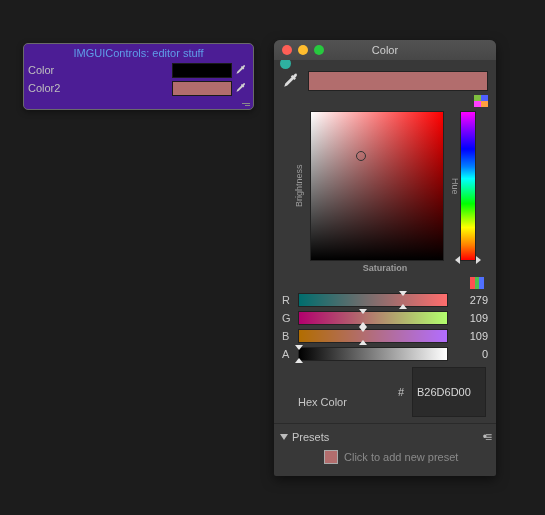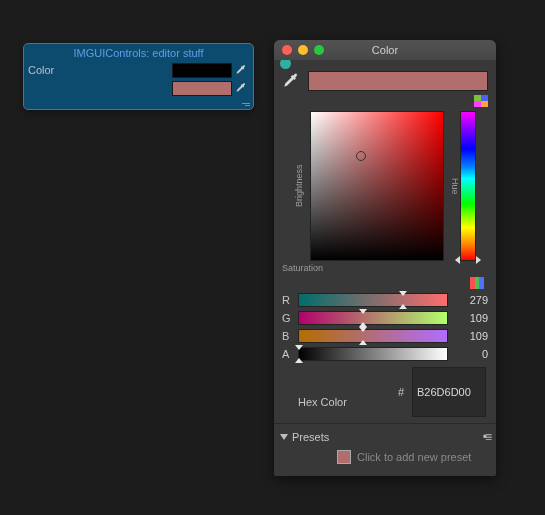--- a/index.html
+++ b/index.html
@@ -14,21 +14,21 @@
   }
 
   
   .inspector {
     position: absolute;
     left: 23px;
     top: 43px;
     width: 229px;
     border: 1px solid #6a6a6a;
     border-radius: 5px;
-    background: #0c4a6e;
+    background: #4c1d95;
     box-shadow: 0 2px 6px rgba(0,0,0,.4);
   }
   .inspector-title {
     color: #5f9de9;
     text-align: center;
     padding: 3px 0 2px 0;
     font-size: 11px;
   }
   .field-row {
     display: flex;
@@ -194,24 +194,25 @@
   .hue-handle-l, .hue-handle-r {
     position: absolute;
     bottom: -4px;
     width: 0; height: 0;
     border-top: 4px solid transparent;
     border-bottom: 4px solid transparent;
   }
   .hue-handle-l { left: -6px; border-left: 5px solid #ddd; transform:rotate(180deg);}
   .hue-handle-r { right: -6px; border-right: 5px solid #ddd; transform:rotate(180deg);}
   .sat-label {
-    text-align: left;
+    text-align: center;
     color: #9c9c9c;
     font-size: 9px;
     margin: 2px 0 4px 0;
+    font-weight: bold;
   }
 
   .slider-mode-row{
     display:flex; justify-content:flex-end; margin:2px 4px 4px 0;
   }
   .rgb-icon{ width:14px; height:12px; display:flex; }
   .rgb-icon span{ flex:1; }
   .rgb-icon .r{background:#ff5050;} .rgb-icon .g{background:#50c050;}
   .rgb-icon .b{background:#5070ff;}
 
@@ -281,21 +282,21 @@
     border-left:4px solid transparent;
     border-right:4px solid transparent;
     border-top:6px solid #bcbcbc;
   }
   .presets-label{ color:#c7c7c7;text-align:right; }
   .presets-menu{
     margin-left:auto; color:#bcbcbc; font-size:12px; letter-spacing:-2px;
   }
   .presets-add{
     display:flex; align-items:center; gap:6px;
-    margin:6px 0 0 18px;
+    margin:6px 0 0 5px;
     padding-left:37px;
   }
   .preset-chip{
     width:12px; height:12px; border:1px solid #aaa;
     background:#b26d6d;
   }
   .presets-add-text{ color:#8a8a8a; }
 </style>
 </head>
 <body>
@@ -311,20 +312,21 @@
         </div>
       <span class="eyedropper-mini">
         <svg viewBox="0 0 16 16" width="12" height="12">
             <path d="M12.7 1.3a2 2 0 0 1 0 2.8l-1 1 .7.7-1.4 1.4-.7-.7-5.6 5.6L2 13l.9-2.7 5.6-5.6-.7-.7L9.2 2.6l.7.7 1-1a2 2 0 0 1 1.8-1z" fill="#d0d0d0"></path>
           </svg>
       </span>
     </div>
   </div>
 
   <div class="field-row">
+    <span class="field-label">Color2</span>
     <div class="swatch-wrap">
       <div class="swatch">
           <div class="swatch-inner sw-pink"></div>
         </div>
       <span class="eyedropper-mini">
         <svg viewBox="0 0 16 16" width="12" height="12">
             <path d="M12.7 1.3a2 2 0 0 1 0 2.8l-1 1 .7.7-1.4 1.4-.7-.7-5.6 5.6L2 13l.9-2.7 5.6-5.6-.7-.7L9.2 2.6l.7.7 1-1a2 2 0 0 1 1.8-1z" fill="#d0d0d0"></path>
           </svg>
       </span>
     </div>

